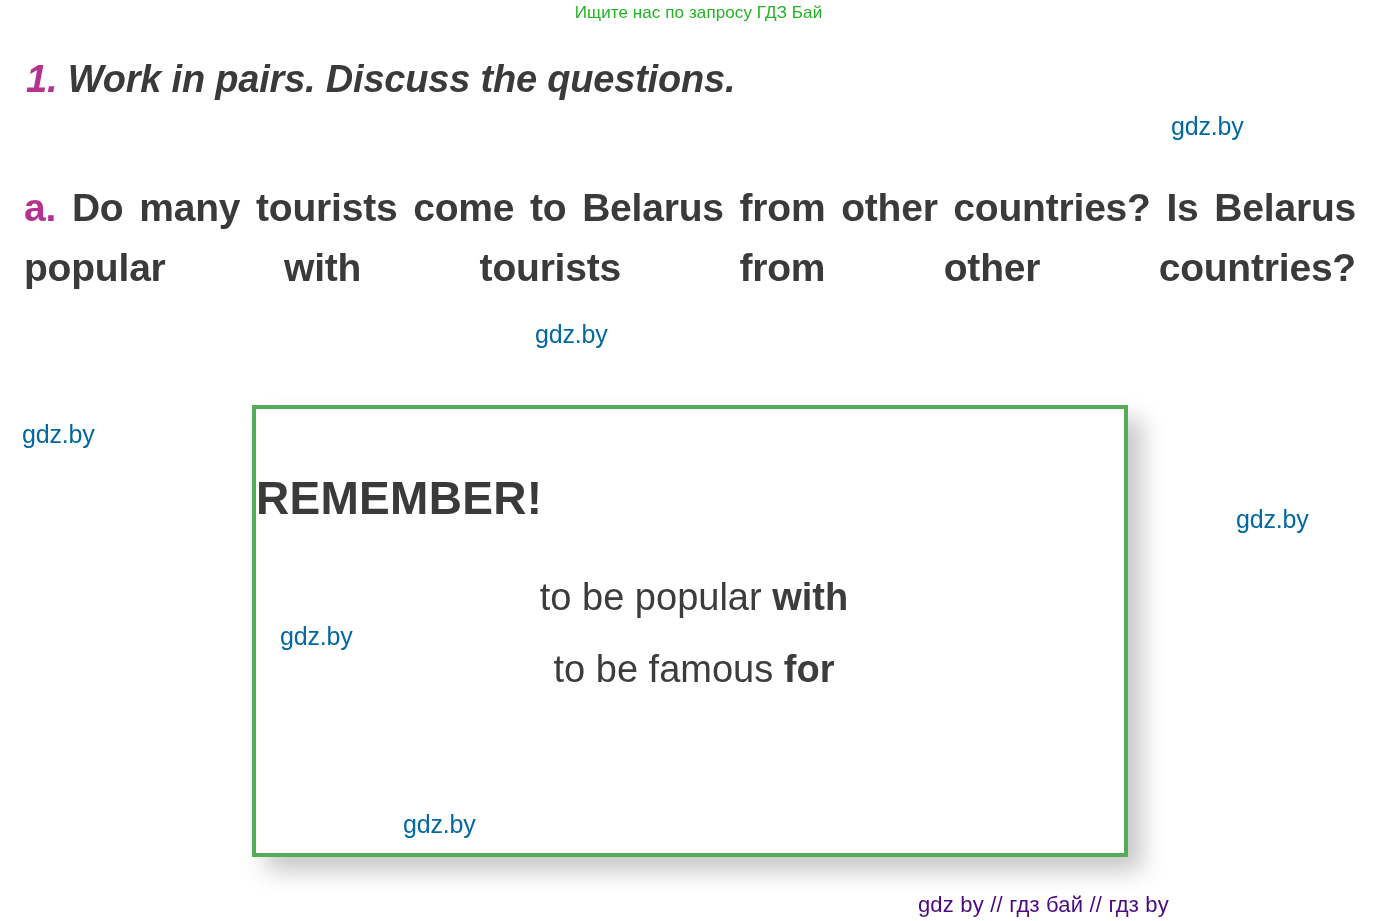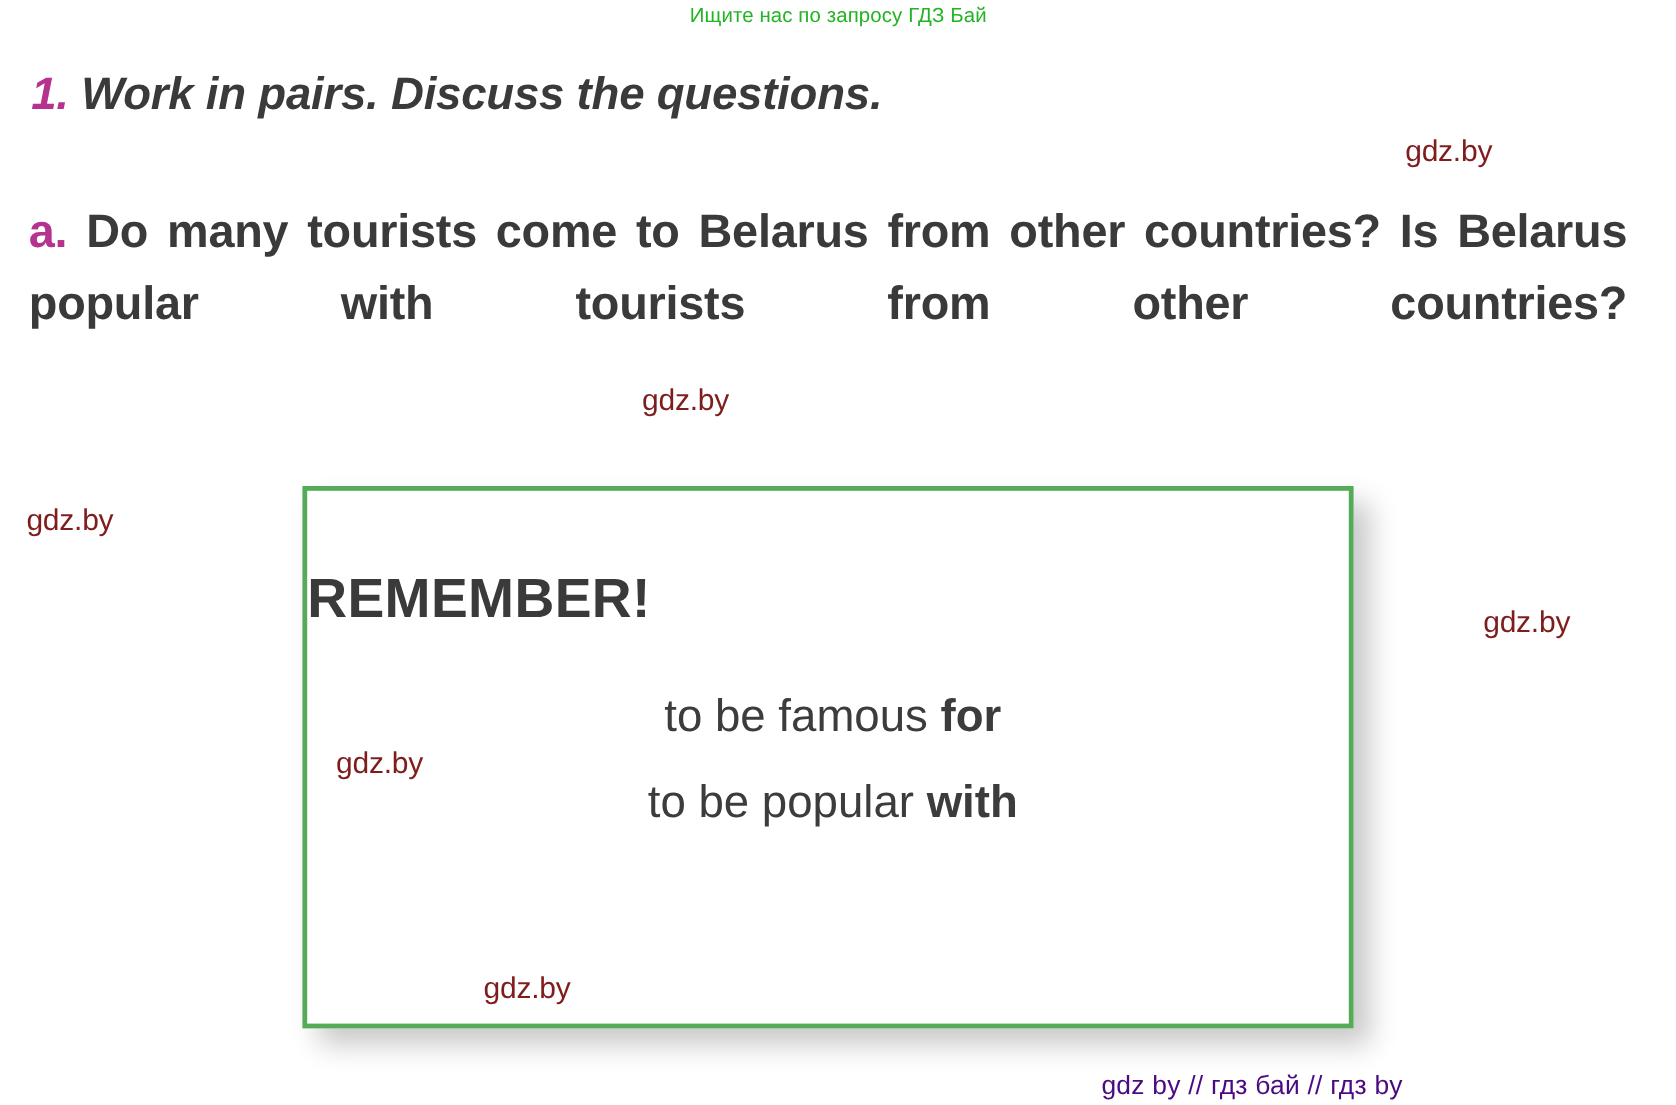--- a/index.html
+++ b/index.html
@@ -41,21 +41,21 @@
     white-space: nowrap;
     font-style: italic;
   }
   .marker {
     color: #b5338e;
   }
 
   
   .task-paragraph {
     position: absolute;
-    top: 164px;
+    top: 178px;
     left: 24px;
     width: 1332px;
     font-size: 39px;
     font-weight: bold;
     color: #3a3a3a;
     line-height: 60px;
     text-align: justify;
     text-justify: inter-word;
     letter-spacing: -0.2px;
   }
@@ -104,21 +104,21 @@
   }
   .remember-line b {
     font-weight: bold;
   }
 
   
   .watermark {
     position: absolute;
     font-size: 25px;
     font-weight: 400;
-    color: #7f1d1d;
+    color: #0369a1;
     white-space: nowrap;
     letter-spacing: -0.2px;
   }
 
   
   .footer-credits {
     position: absolute;
     bottom: 3px;
     left: 0;
     width: 1169px;
@@ -137,23 +137,23 @@
 <div class="exercise-heading"><span class="marker">1.</span> <span>Work in pairs. Discuss the questions.</span></div>
 
 <div class="task-paragraph"><span class="marker">a.</span> <span>Do many tourists come to Belarus from other countries? Is Belarus popular with tourists from other countries?</span></div>
 
 <div class="remember-box">
 
   <div class="remember-title">REMEMBER!</div>
 
   <div class="remember-lines">
 
+    <div class="remember-line"><span>to be popular </span><b>with</b></div>
+
     <div class="remember-line"><span>to be famous </span><b>for</b></div>
-
-    <div class="remember-line"><span>to be popular </span><b>with</b></div>
 
 
   </div>
 </div>
 
 <div class="watermark" style="left:1171px; top:112px;">gdz.by</div>
 <div class="watermark" style="left:535px; top:320px;">gdz.by</div>
 <div class="watermark" style="left:22px; top:420px;">gdz.by</div>
 <div class="watermark" style="left:1236px; top:505px;">gdz.by</div>
 <div class="watermark" style="left:280px; top:622px; z-index:5;">gdz.by</div>

